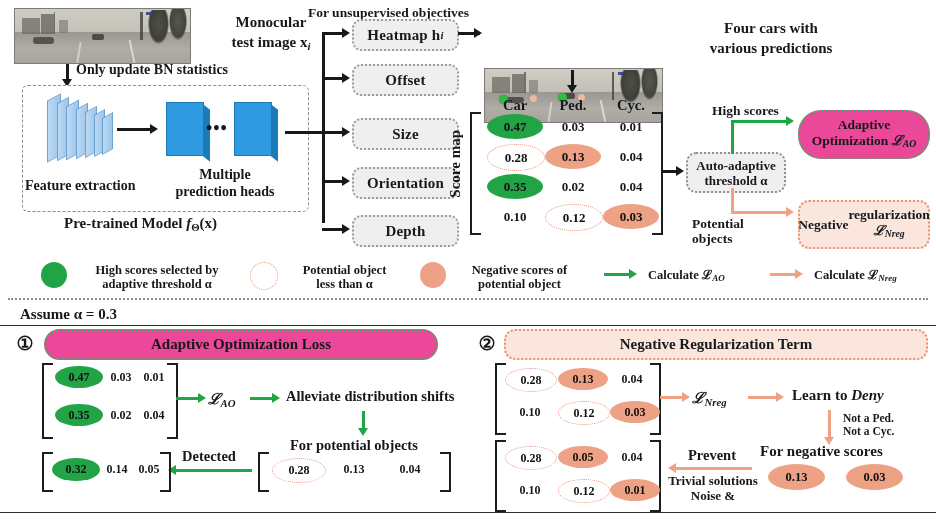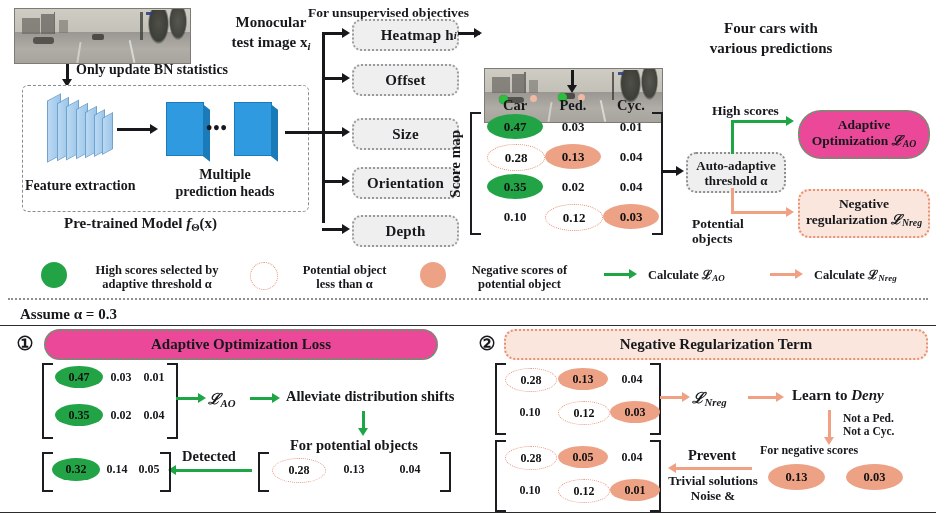--- a/index.html
+++ b/index.html
@@ -183,21 +183,21 @@
   <div class="ar-line abs" style="left:285px;top:131px;width:40px;height:3px;"></div>
   <div class="ar-line abs" style="left:322px;top:33px;width:3px;height:190px;"></div>
 </div>
 
 <div class="abs bold" style="left:308px;top:5px;font-size:13.5px;">For unsupervised objectives</div>
 
 <div>
   <div class="ar-line abs" style="left:322px;top:32px;width:22px;height:3px;"></div>
   <div class="ar-head right abs" style="left:342px;top:28px;"></div>
 </div>
-<div class="abs head-box" style="left:352px;top:19px;width:103px;height:28px;justify-content:flex-end;">
+<div class="abs head-box" style="left:352px;top:19px;width:103px;height:28px;">
   <span>Heatmap h</span>
     <span class="ital sub">i</span>
 </div>
 
 <div>
   <div class="ar-line abs" style="left:322px;top:77px;width:22px;height:3px;"></div>
   <div class="ar-head right abs" style="left:342px;top:73px;"></div>
 </div>
 <div class="abs head-box" style="left:352px;top:64px;width:103px;height:28px;">Offset</div>
 
@@ -308,21 +308,21 @@
   <div>objects</div>
 </div>
 
 <div class="abs cap-green ctr bold" style="left:798px;top:110px;width:128px;height:45px;display:flex;flex-direction:column;
             align-items:center;justify-content:center;font-size:13.5px;line-height:16px;">
   <span>Adaptive</span>
   <span><span>Optimization</span>
     <span class="cal">ℒ</span><span class="ital sub">AO</span></span>
 </div>
 
-<div class="abs cap-salmon ctr bold" style="left:798px;top:189px;width:128px;height:45px;display:flex;flex-direction:column;
+<div class="abs cap-salmon ctr bold" style="left:798px;top:200px;width:128px;height:45px;display:flex;flex-direction:row;
             align-items:center;justify-content:center;font-size:13.5px;line-height:16px;">
   <span>Negative</span>
   <span><span>regularization</span>
     <span class="cal">ℒ</span><span class="ital sub">Nreg</span></span>
 </div>
 
 <div style="position:absolute;left:41px;top:262px;width:26px;height:26px;border-radius:50%;background:#22a446;"></div>
 <div class="abs bold ctr" style="left:72px;top:263px;width:170px;font-size:12.5px;line-height:14px;">
   <div>High scores selected by</div>
   <div>adaptive threshold α</div>
@@ -440,21 +440,21 @@
 
 <div class="s">
   <div class="ar-line abs" style="left:828px;top:410px;width:3px;height:30px;"></div>
   <div class="ar-head down abs" style="left:824px;top:437px;"></div>
 </div>
 <div class="abs bold" style="left:843px;top:412px;font-size:11.5px;line-height:13px;">
   <div>Not a Ped.</div>
   <div>Not a Cyc.</div>
 </div>
 
-<div class="abs bold" style="left:760px;top:443px;font-size:12px;">For negative scores</div>
+<div class="abs bold" style="left:760px;top:443px;font-size:15px;">For negative scores</div>
 
 <div class="cell ell-salmon abs" style="left:768px;top:464px;width:57px;height:26px;font-size:12.5px;">0.13</div>
 <div class="cell ell-salmon abs" style="left:846px;top:464px;width:57px;height:26px;font-size:12.5px;">0.03</div>
 
 <div class="s">
   <div class="ar-line abs" style="left:676px;top:467px;width:76px;height:2.6px;"></div>
   <div class="ar-head left abs" style="left:668px;top:463px;"></div>
 </div>
 <div class="abs bold ctr" style="left:670px;top:447px;width:84px;font-size:14.5px;">Prevent</div>
 <div class="abs bold ctr" style="left:648px;top:473px;width:130px;font-size:13px;line-height:15px;">

